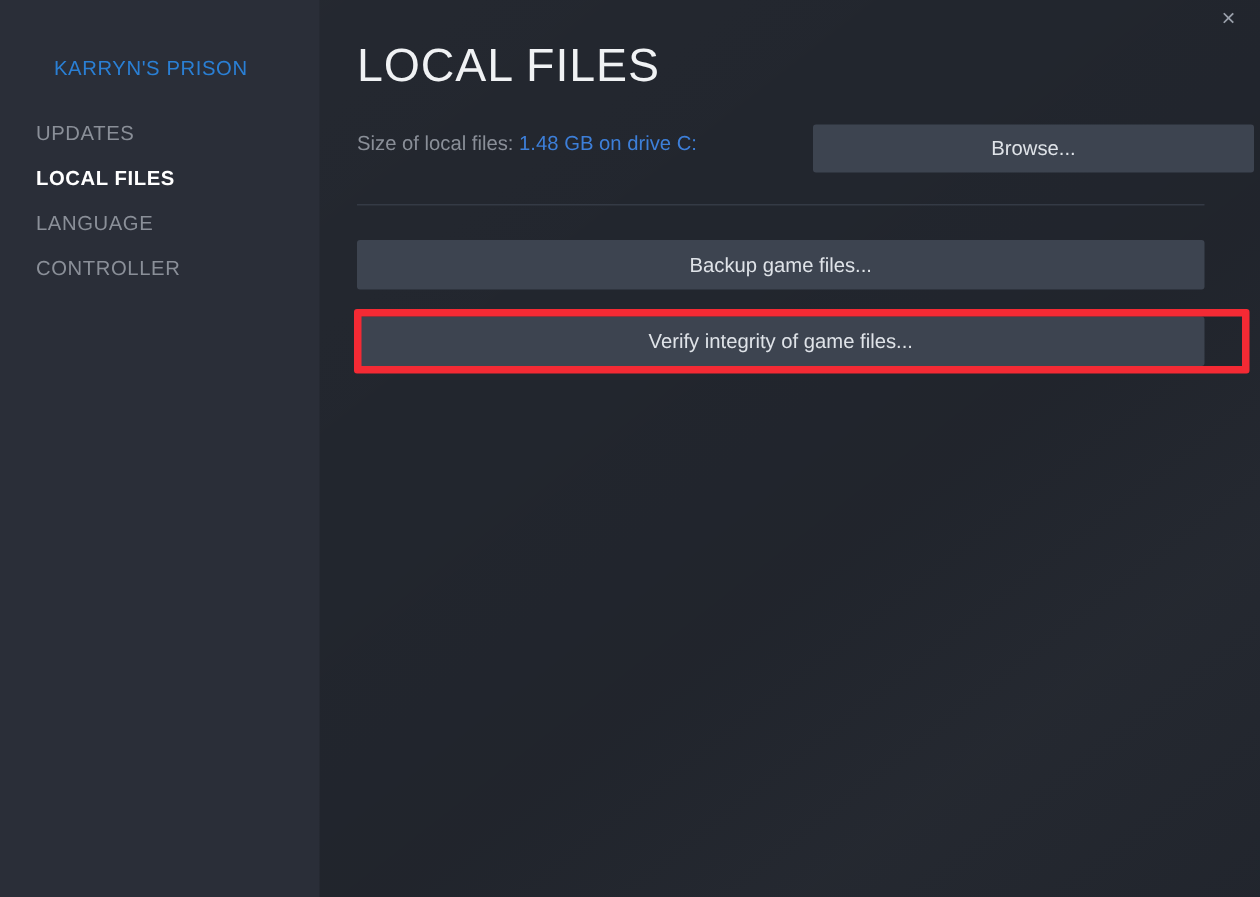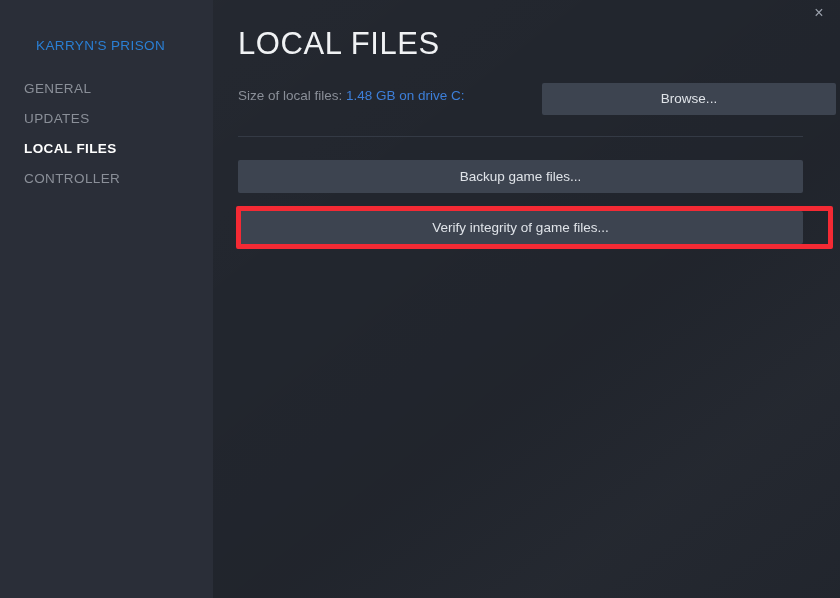--- a/index.html
+++ b/index.html
@@ -185,23 +185,23 @@
 </head>
 <body>
 
 <div id="dialog">
 
   <div id="sidebar">
 
     <div class="app-title">KARRYN'S PRISON</div>
 
     <div class="nav-list">
-      <div class="nav-item">GENERAL</div>
       <div class="nav-item">UPDATES</div>
       <div class="nav-item active">LOCAL FILES</div>
+      <div class="nav-item">LANGUAGE</div>
       <div class="nav-item">CONTROLLER</div>
     </div>
 
   </div>
 
   <div id="main">
 
     <div id="close-button">×</div>
 
     <div class="page-title">LOCAL FILES</div>

